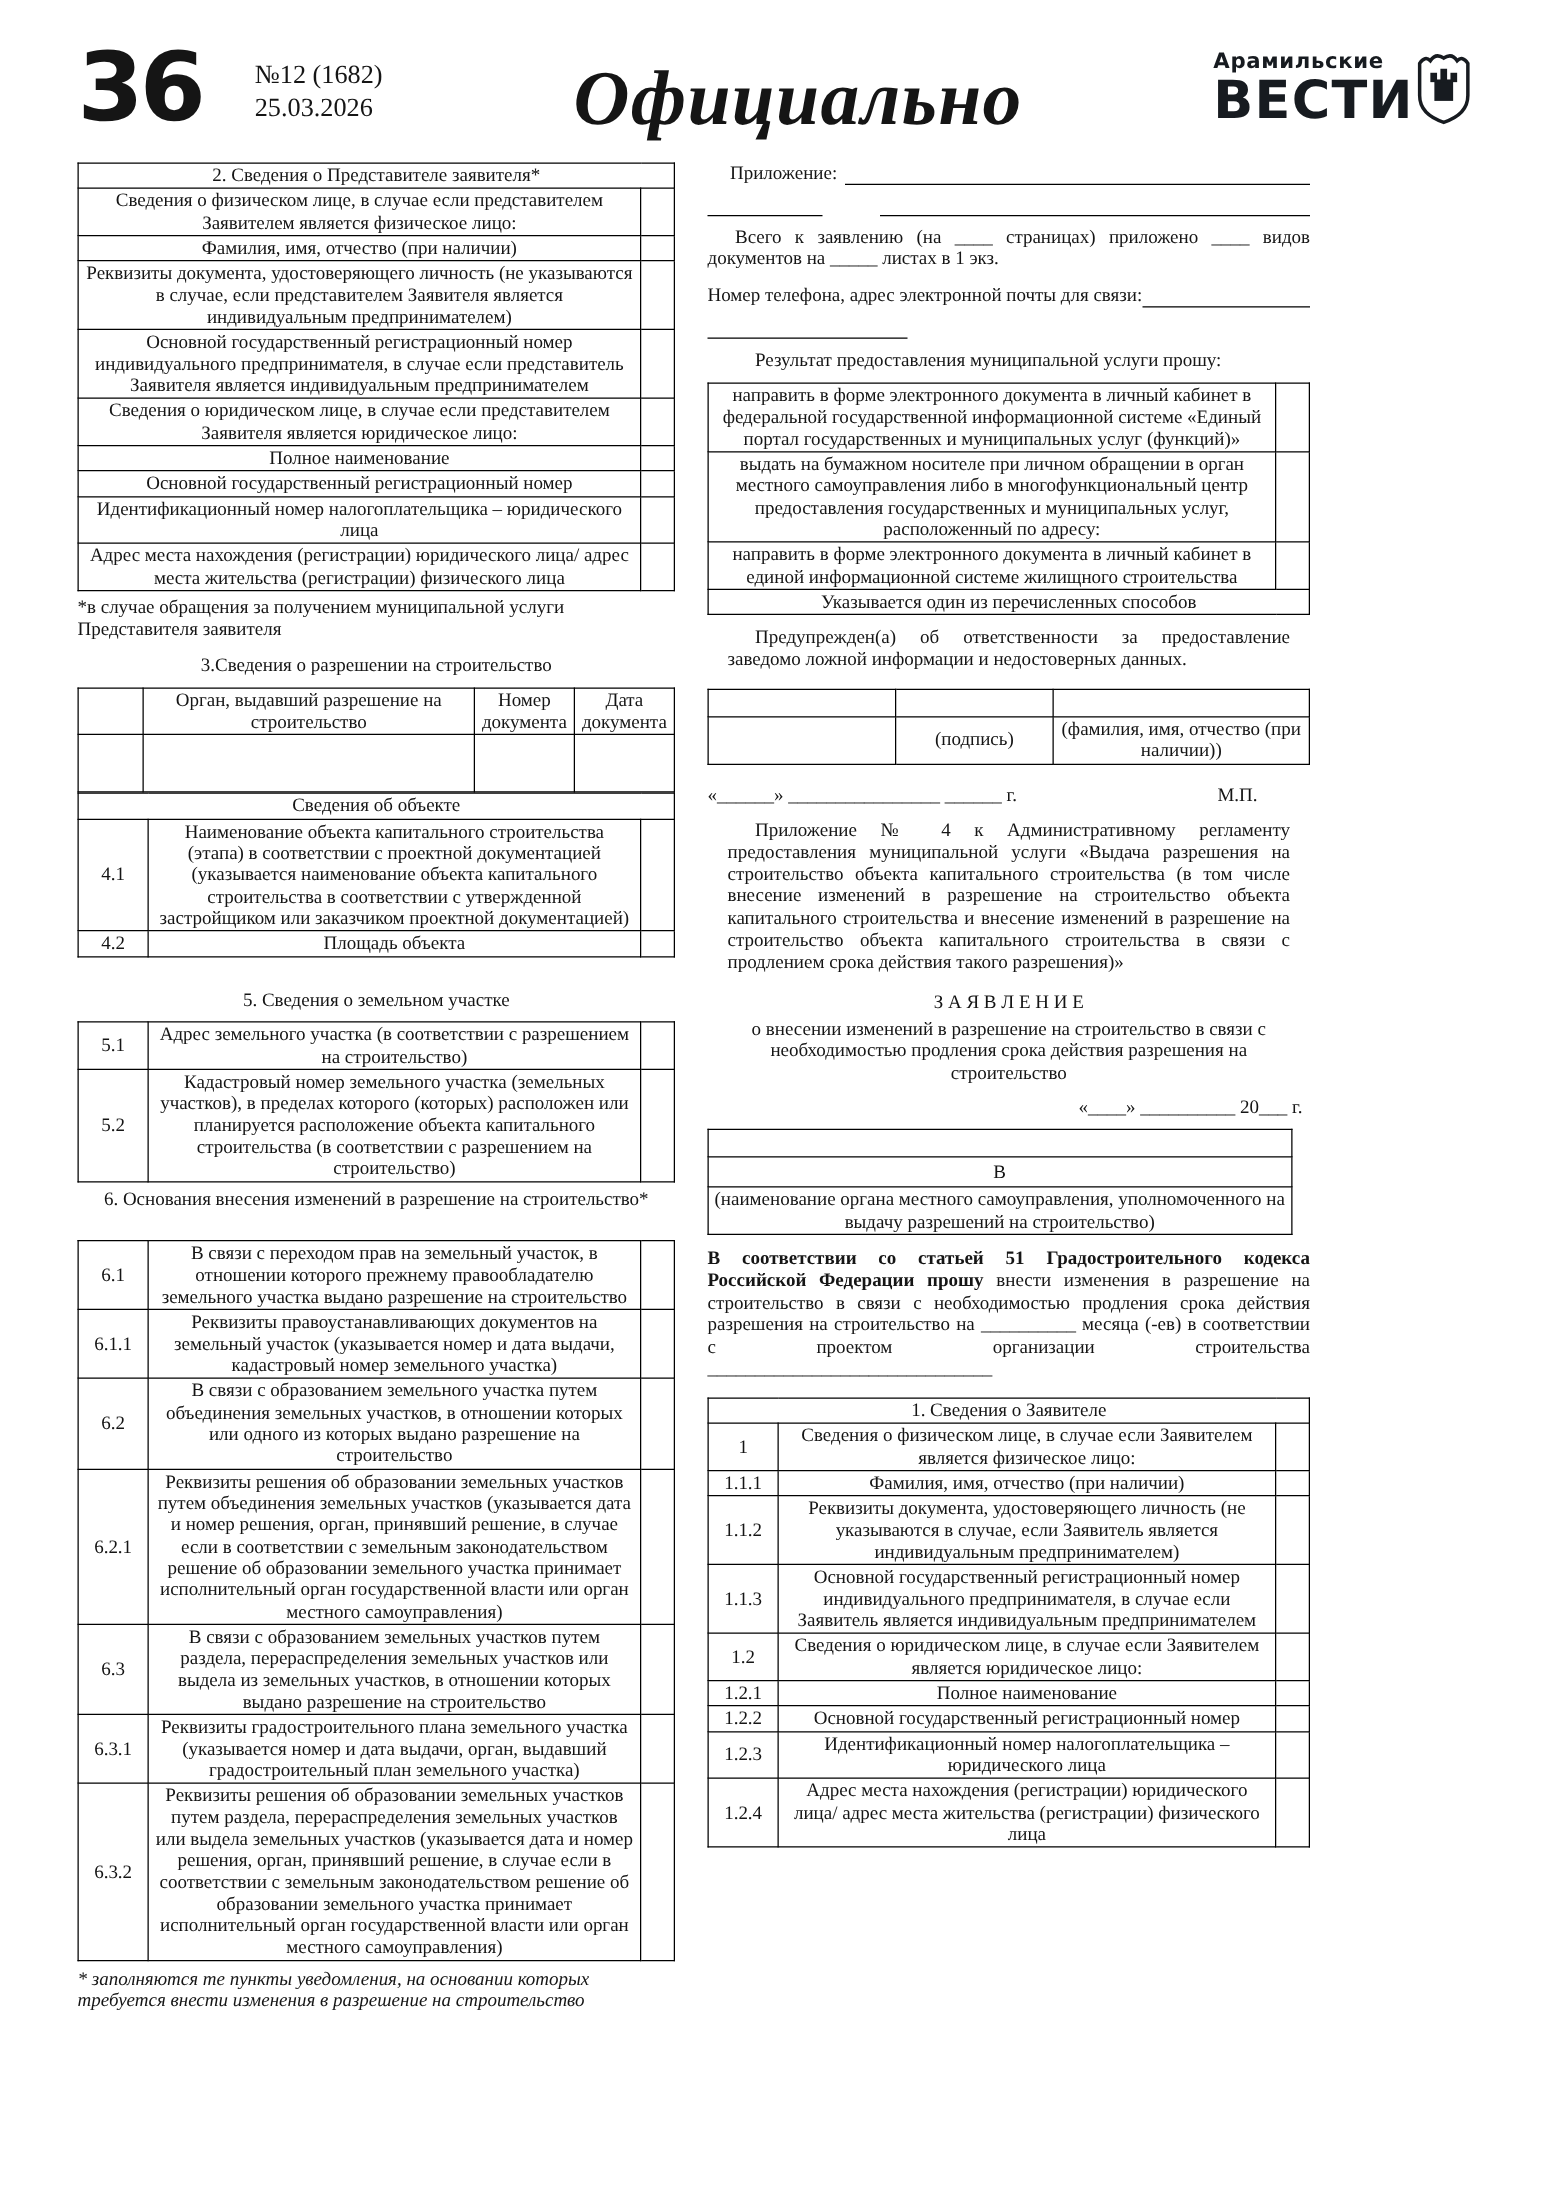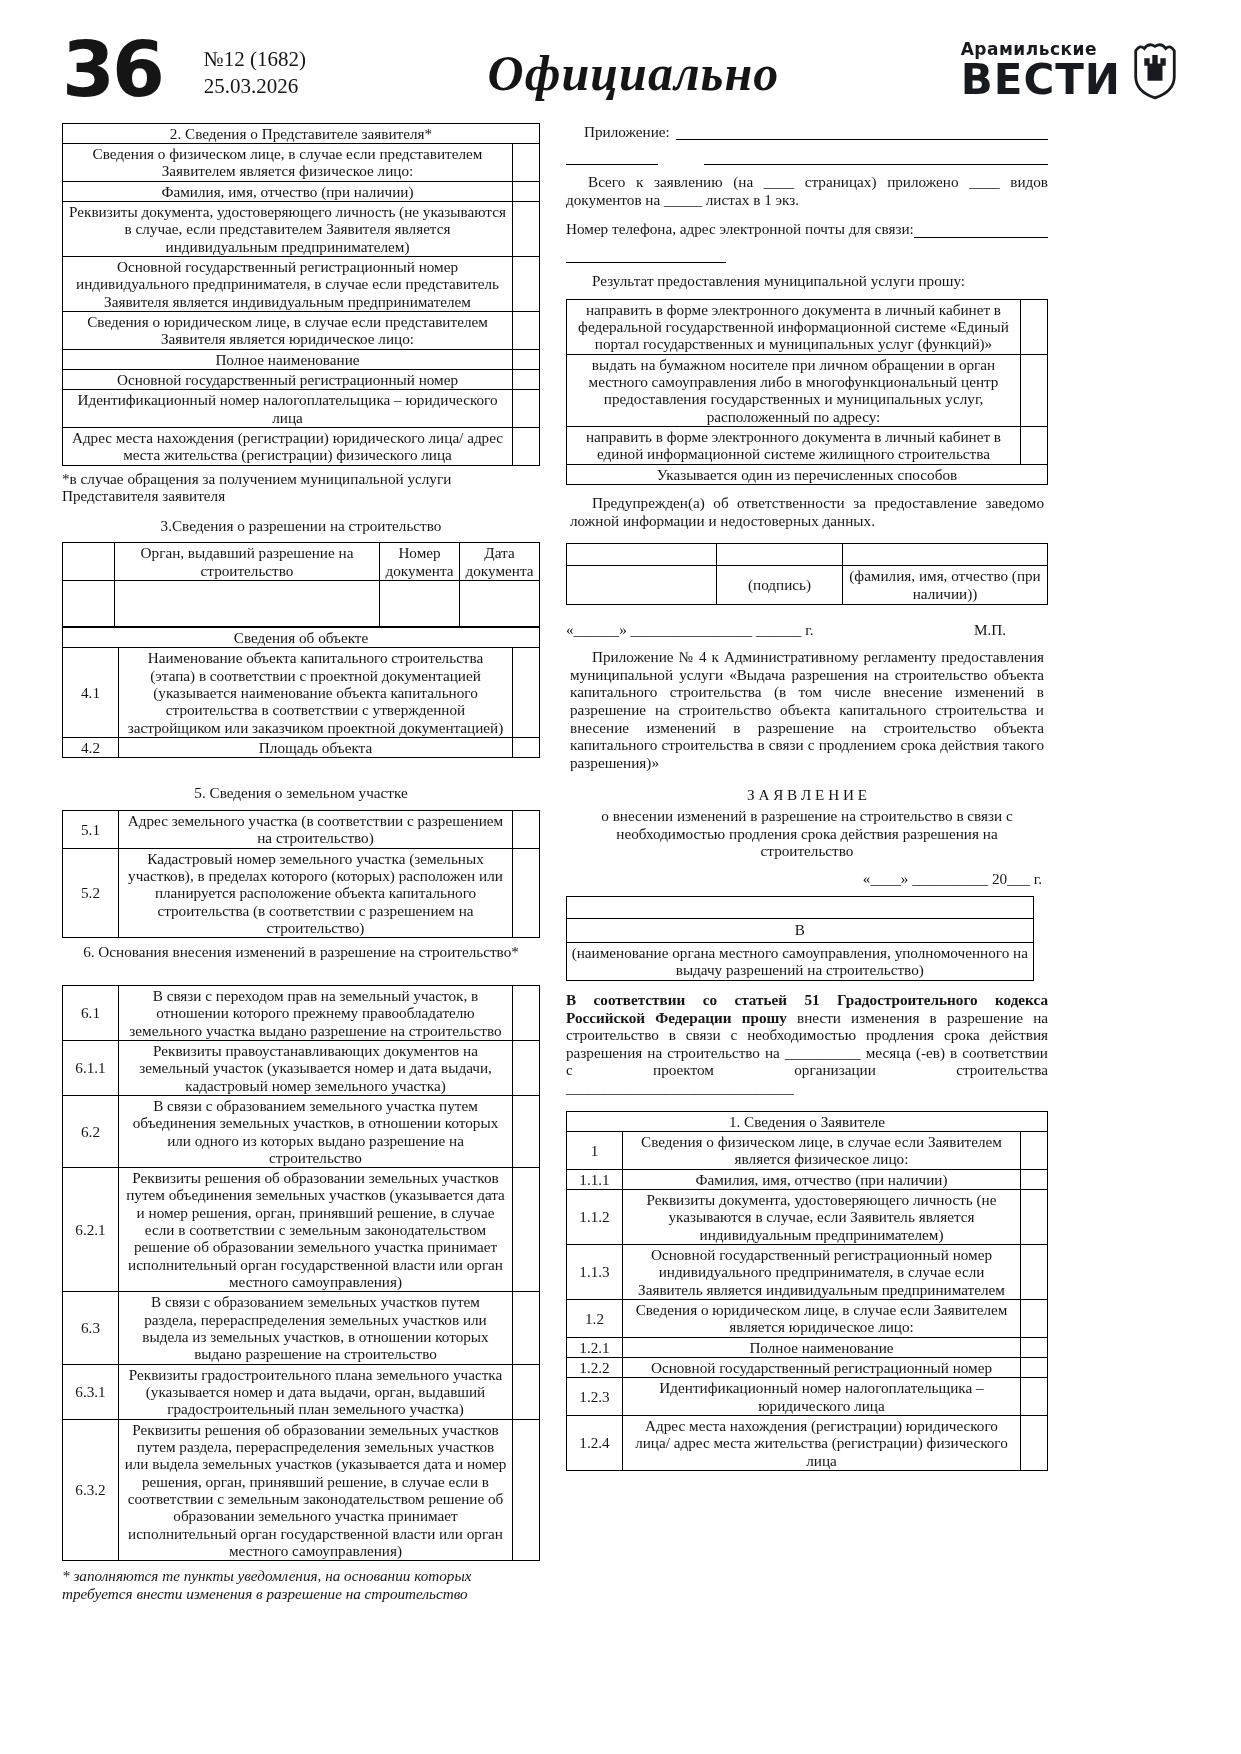--- a/index.html
+++ b/index.html
@@ -8,22 +8,22 @@
     width: 1241px; height: 1754px; background: #ffffff; color: #151515;
     font-family: "Liberation Serif", "DejaVu Serif", serif;
     font-size: 15.2px; line-height: 1.16;
   }
   .page { width: 1241px; height: 1754px; padding: 38px 62px 20px 62px; overflow: hidden; background:#fff; }
 
   
   .masthead { display: flex; align-items: flex-start; margin-bottom: 20px; }
   .pagenum { font-family: "DejaVu Sans", sans-serif; font-weight: 800; font-size: 76px; line-height: 0.85; letter-spacing: -3px; }
   .issue { margin-left: 42px; padding-top: 8px; font-size: 21px; line-height: 1.3; }
-  .section-title { flex: 1; text-align: center; font-style: italic; font-weight: bold; font-size: 50px; line-height: 1; padding-top: 10px; letter-spacing: 1px; }
-  .brand { display: flex; align-items: center; gap: 10px; padding-top: 2px; }
+  .section-title { flex: 1; text-align: center; font-style: italic; font-weight: bold; font-size: 62px; line-height: 1; padding-top: 10px; letter-spacing: 1px; }
+  .brand { display: flex; align-items: center; padding-top: 2px; }
   .brand-text { font-family: "DejaVu Sans", sans-serif; color: #171b20; }
   .brand-top { font-weight: bold; font-size: 17px; letter-spacing: 0.5px; }
   .brand-bottom { font-weight: 900; font-size: 42px; line-height: 0.95; letter-spacing: 1px; }
   .emblem { display: block; }
 
   
   .columns { display: flex; gap: 26px; align-items: flex-start; }
   .col-left  { width: 478px; flex: none; }
   .col-right { width: 482px; flex: none; }
 
@@ -47,21 +47,21 @@
   .footnote { margin: 4px 0 0 0; }
   .footnote.it { font-style: italic; margin-top: 6px; }
 
   
   .line-row { display: flex; align-items: flex-end; margin: 0 0 8px 0; }
   .line-row .lbl { white-space: nowrap; padding-right: 6px; }
   .fill { flex: 1; border-bottom: 1.2px solid #000; height: 17px; }
   .fill.short { flex: 0 0 92px; }
   .spacer { flex: 0 0 46px; }
   .indent { padding-left: 18px; }
-  .para { margin: 9px 4px; text-indent: 22px; text-align: justify; }
+  .para { margin: 9px 16px; text-indent: 22px; text-align: justify; }
   .para.tight { margin: 6px 0; }
   .opt-table { margin-top: 4px; }
   .sig { width: 100%; border-collapse: collapse; margin-top: 14px; padding-left: 12px; }
   .sig td { border: 1.4px solid #000; text-align: center; vertical-align: middle; padding: 1px 4px; }
   .sig .r1 td { height: 22px; }
   .sig-a { width: 150px; } .sig-b { width: 126px; }
   .date-row { display: flex; justify-content: space-between; padding-right: 42px; margin: 16px 0 10px 0; }
   .zayav-title { text-align: center; margin: 14px 0 4px 0; }
   .zayav-sub { text-align: center; margin: 0 4px 10px 4px; }
   .date-short { text-align: right; padding-right: 6px; margin: 6px 0 8px 0; }

